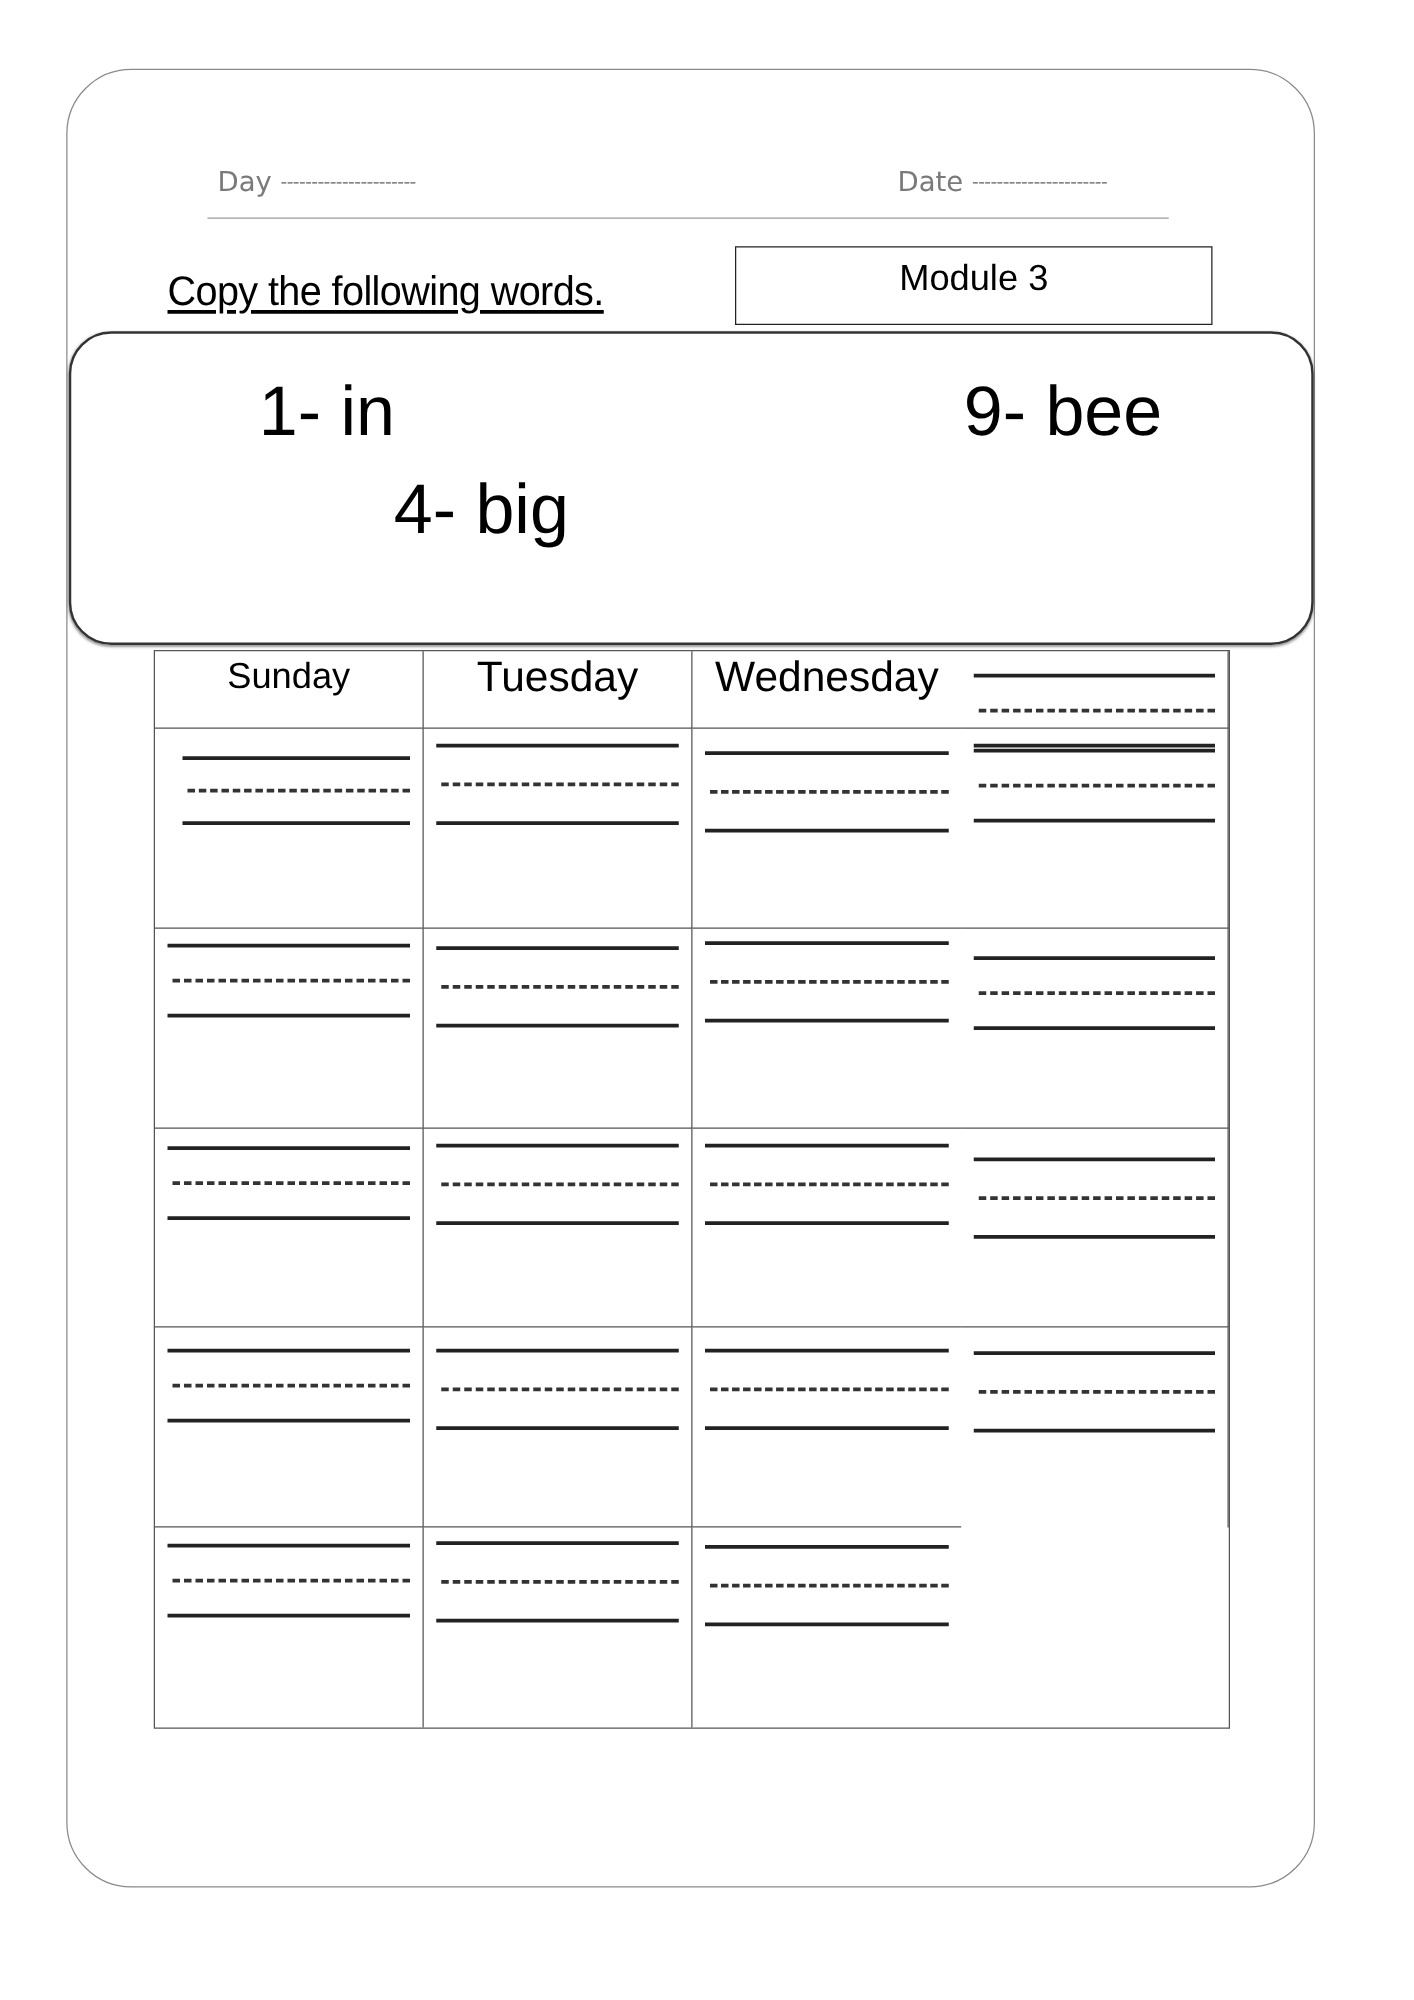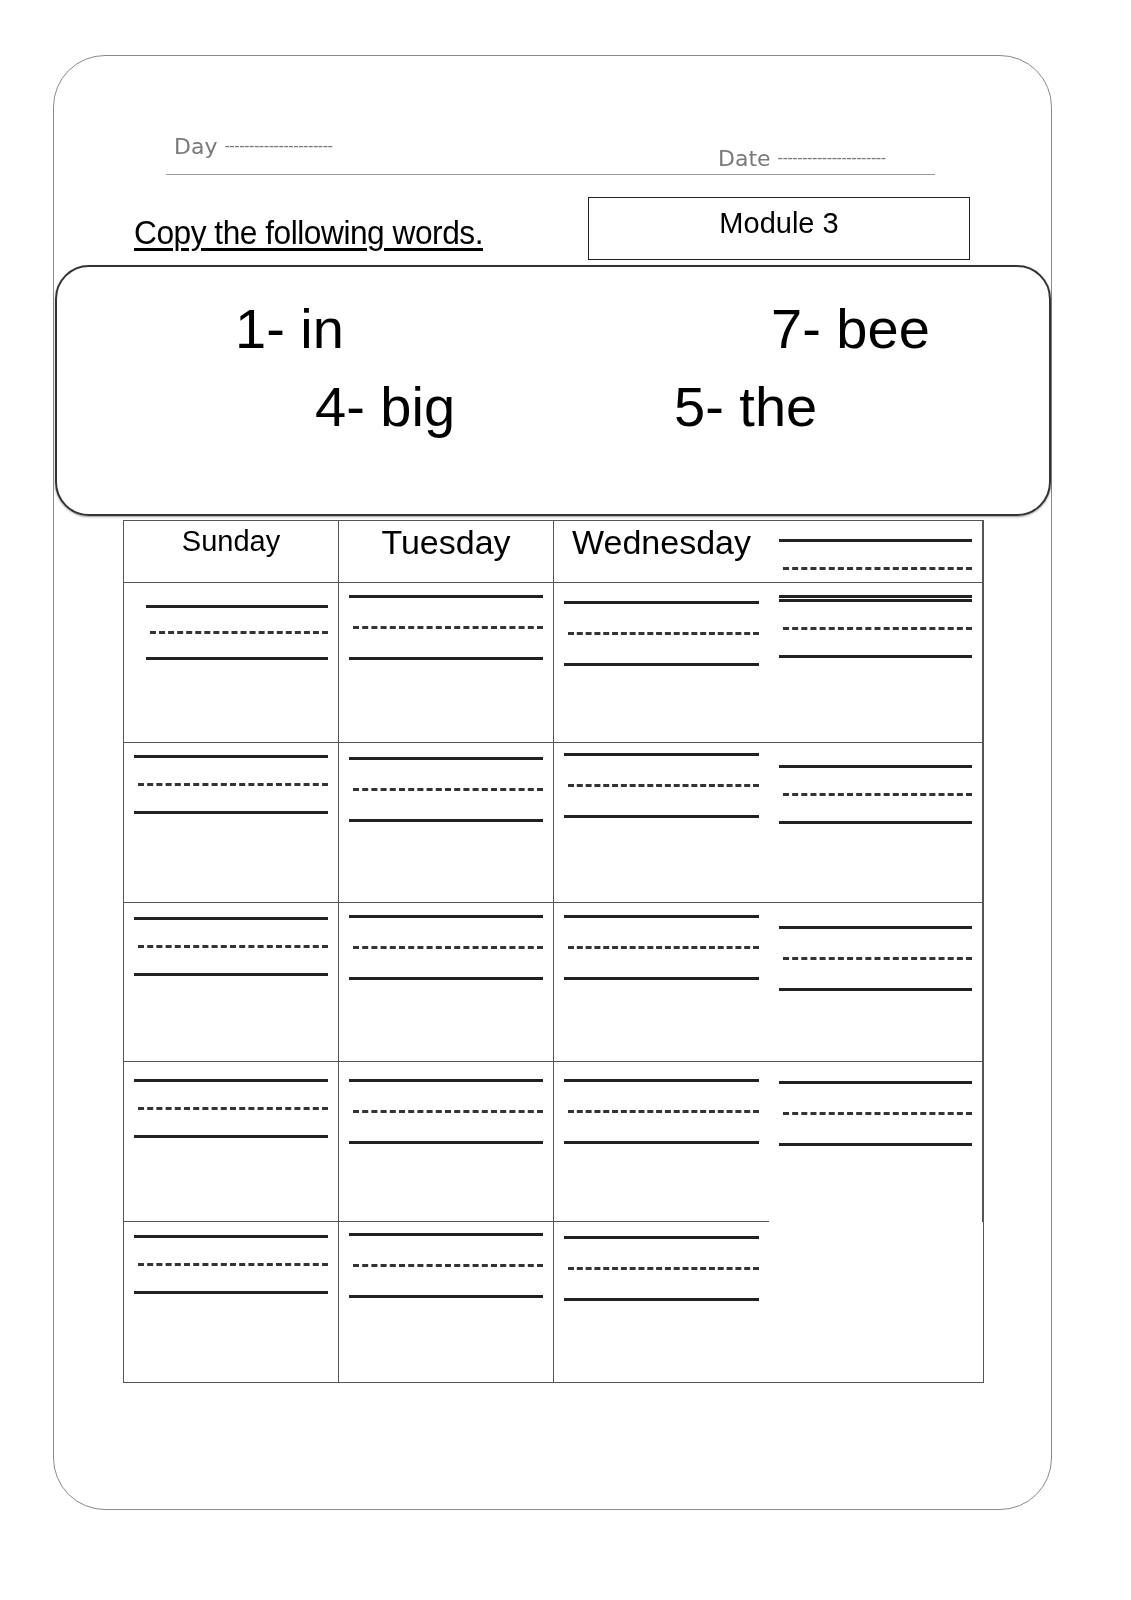--- a/index.html
+++ b/index.html
@@ -1,20 +1,20 @@
 <!DOCTYPE html>
 <html><head>
   <meta charset="utf-8">
   <style>
     html, body { margin: 0; padding: 0; background: #ffffff; }
     body { width: 1131px; height: 1600px; position: relative; overflow: hidden; font-family: "Liberation Sans", sans-serif; color: #000; }
     .frame { position: absolute; left: 53px; top: 55px; width: 999px; height: 1455px; border: 1.5px solid #8a8a8a; border-radius: 52px; box-sizing: border-box; }
     .day-date { position: absolute; left: 162px; top: 134px; width: 790px; height: 30px; color: #7a7a7a; font-size: 22px; font-family: "DejaVu Sans", sans-serif; }
     .day-date .day { position: absolute; left: 0; top: 0; margin-left: 12px; }
-    .day-date .date { position: absolute; left: 556px; top: 12px; text-align: center; }
+    .day-date .date { position: absolute; left: 556px; top: 0; text-align: center; }
     .day-date .dash { font-size: 15px; letter-spacing: -0.5px; vertical-align: 3px; }
     .rule { position: absolute; left: 166px; top: 174px; width: 769px; height: 0; border-top: 1.5px solid #999; }
     .heading { position: absolute; left: 134px; top: 214px; font-size: 33px; font-weight: normal; text-decoration: underline; text-decoration-thickness: 3px; text-underline-offset: 4px; letter-spacing: -0.5px; margin: 0; font-family: "Liberation Sans", sans-serif; transform: scaleX(0.96); transform-origin: left; }
     .module-box { position: absolute; left: 588px; top: 197px; width: 382px; height: 63px; border: 1.5px solid #222; box-sizing: border-box; text-align: center; font-size: 29px; line-height: 50px; }
     .words-box { position: absolute; left: 55px; top: 265px; width: 996px; height: 251px; border: 2.5px solid #333; border-radius: 34px; box-sizing: border-box; box-shadow: 0 1px 2px rgba(0,0,0,0.4); }
     .word { position: absolute; font-size: 56px; line-height: 60px; white-space: nowrap; font-family: "Liberation Sans", sans-serif; }
     .table { position: absolute; left: 123px; top: 520px; width: 861px; height: 863px; border: 1.2px solid #555; box-sizing: border-box; display: grid; grid-template-columns: 215px 215px 215px 1fr; grid-template-rows: 62px repeat(5, 1fr); }
     .cell { border-right: 1.2px solid #555; border-bottom: 1.2px solid #555; position: relative; box-sizing: border-box; }
     .cell.last-col { border-right: none; }
     .cell.last-row { border-bottom: none; }
@@ -38,24 +38,23 @@
     <span>Date</span>
     <span class="dash">----------------------</span>
   </span>
 </div>
 <div class="rule"></div>
 
 <h1 class="heading">Copy the following words.</h1>
 <div class="module-box">Module 3</div>
 
 <div class="words-box">
-  <span class="word" style="left:150px;top:32px;margin-left:28px;">1- in</span>
-  <span class="word" style="left:714px;top:32px;">7- bee</span>
+  <span class="word" style="left:150px;top:32px;">1- in</span>
+  <span class="word" style="left:714px;top:32px;">9- bee</span>
   <span class="word" style="left:258px;top:110px;">4- big</span>
-  <span class="word" style="left:617px;top:110px;">5- the</span>
 </div>
 
 <div class="table">
   <div class="cell head">Sunday</div>
   <div class="cell head small">Tuesday</div>
   <div class="cell head small last-col">Wednesday</div>
 
   <div class="cell">
       <div class="lines" style="top:18px">
         <div class="solid"></div>

